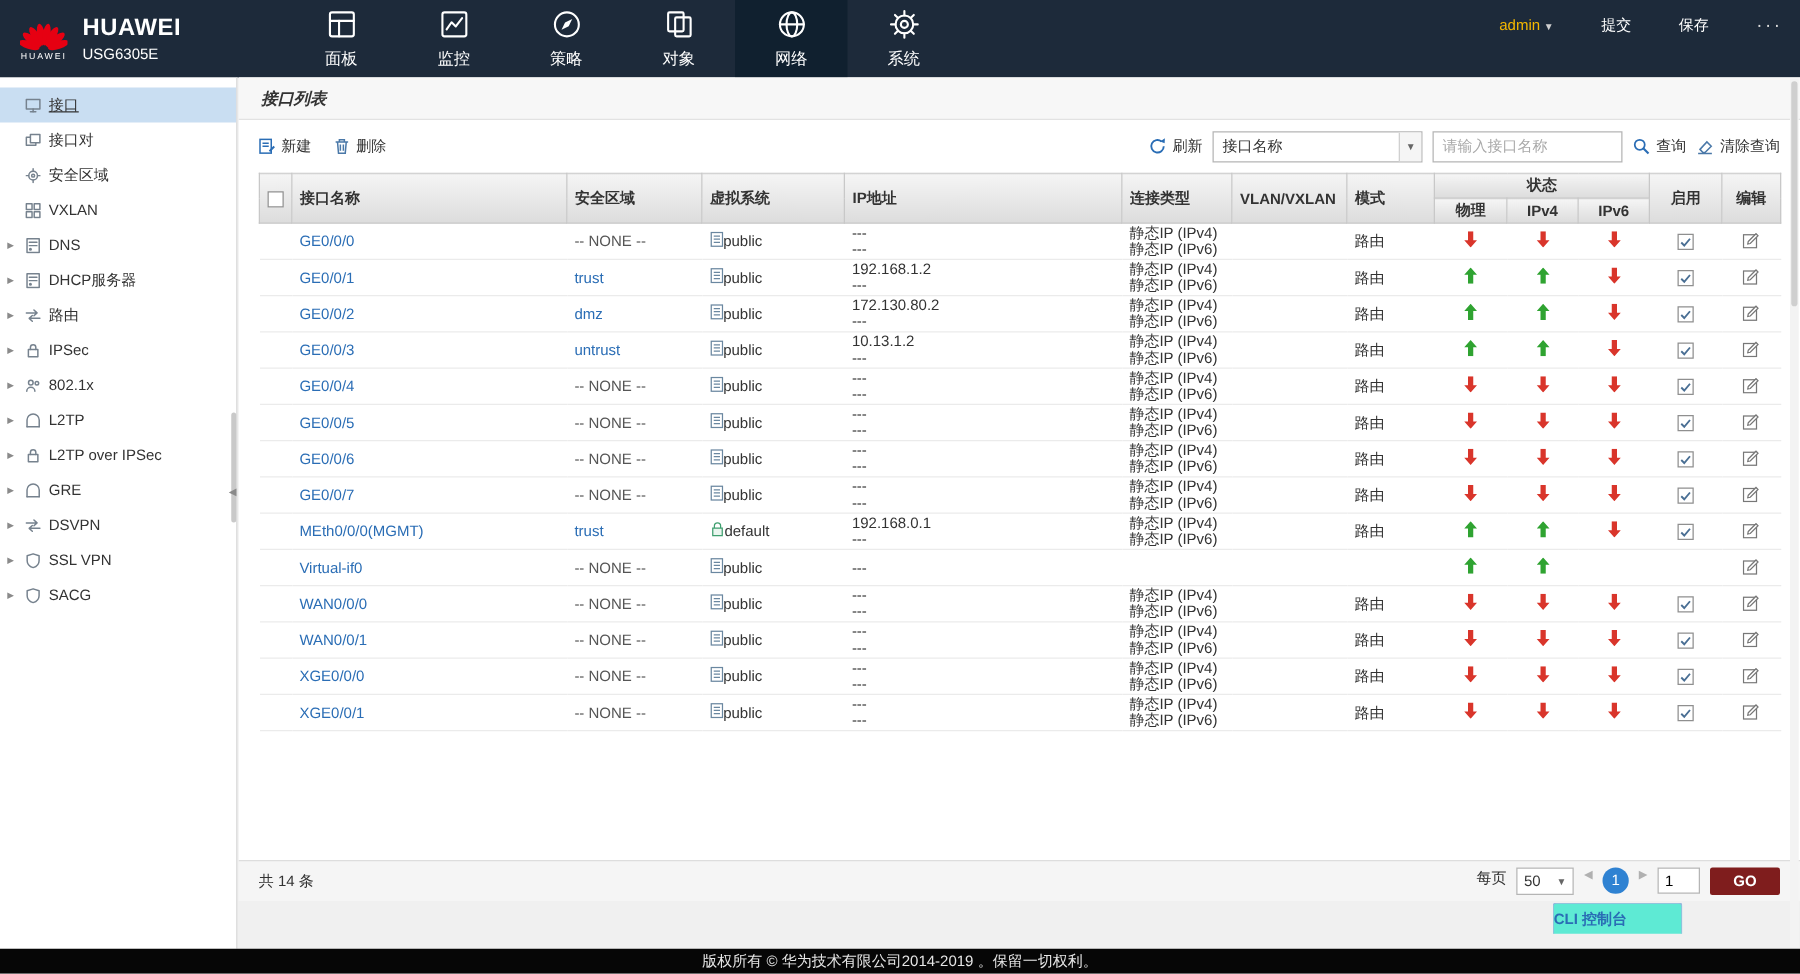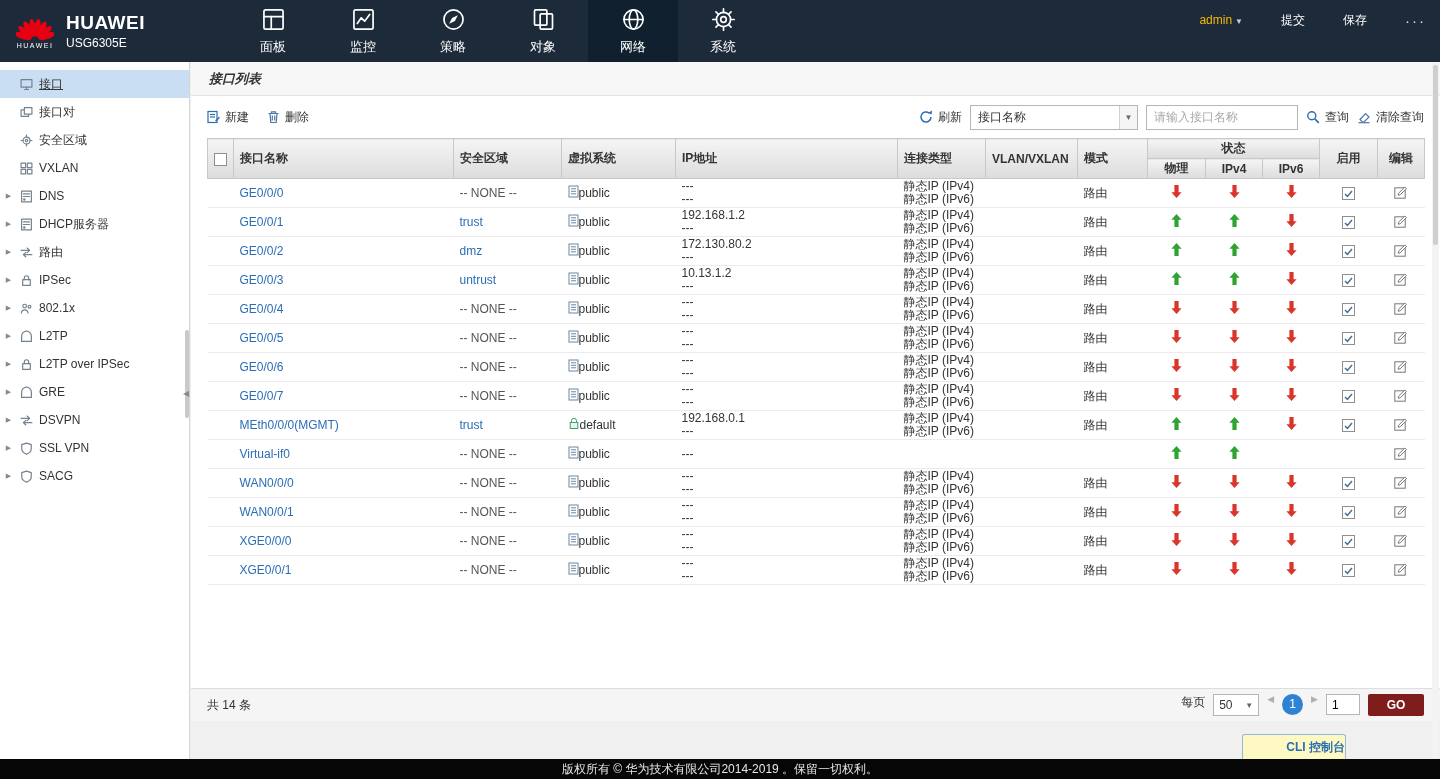--- a/index.html
+++ b/index.html
@@ -71,21 +71,21 @@
   .list-footer{flex:0 0 33px;background:#f5f5f5;border-top:1px solid #ddd;display:flex;align-items:center;padding:0 16px;font-size:12px;color:#333;}
   .pager{margin-left:auto;display:flex;gap:8px;}
   .pp-sel{width:46px;height:22px;border:1px solid #b5b5b5;background:#fff;display:flex;align-items:center;justify-content:space-between;padding:0 5px;font-size:12px;cursor:pointer;}
   .pp-caret{font-size:8px;color:#666;}
   .pg-arrow{color:#b0b0b0;font-size:9px;cursor:pointer;}
   .pg-cur{width:21px;height:21px;border-radius:50%;background:#2f82d2;color:#fff;text-align:center;line-height:21px;font-size:12px;cursor:pointer;}
   .pg-input{width:34px;height:21px;border:1px solid #b5b5b5;font-size:12px;padding-left:5px;outline:none;}
   .go-btn{width:56px;height:22px;background:#7f1d1d;color:#fff;border:none;font-size:12px;font-weight:bold;border-radius:2px;cursor:pointer;}
 
   .bottom-area{flex:0 0 38px;position:relative;background:#f0f0f0;}
-  .cli-tab{position:absolute;right:94px;bottom:0;width:104px;height:25px;line-height:25px;text-align:right;background:#fef9c3;border:1px solid #93b9dd;border-bottom:none;border-radius:3px 3px 0 0;font-size:12px;font-weight:bold;color:#2a6db5;cursor:pointer;}
+  .cli-tab{position:absolute;right:94px;bottom:12px;width:104px;height:25px;line-height:25px;text-align:left;background:#5eead4;border:1px solid #93b9dd;border-bottom:none;border-radius:3px 3px 0 0;font-size:12px;font-weight:bold;color:#2a6db5;cursor:pointer;}
 
   .copyright{position:absolute;left:0;right:0;bottom:0;height:20px;background:#060606;color:#e6e6e6;font-size:12px;text-align:center;line-height:20px;}
 
   .v-scrollbar{position:absolute;right:1px;top:63px;width:7px;bottom:21px;background:#f3f3f3;z-index:10;}
   .v-thumb{position:absolute;top:2px;left:1px;width:5px;height:180px;background:#cfcfcf;border-radius:3px;}
 </style>
 </head>
 <body>
 
 <header class="topbar">

